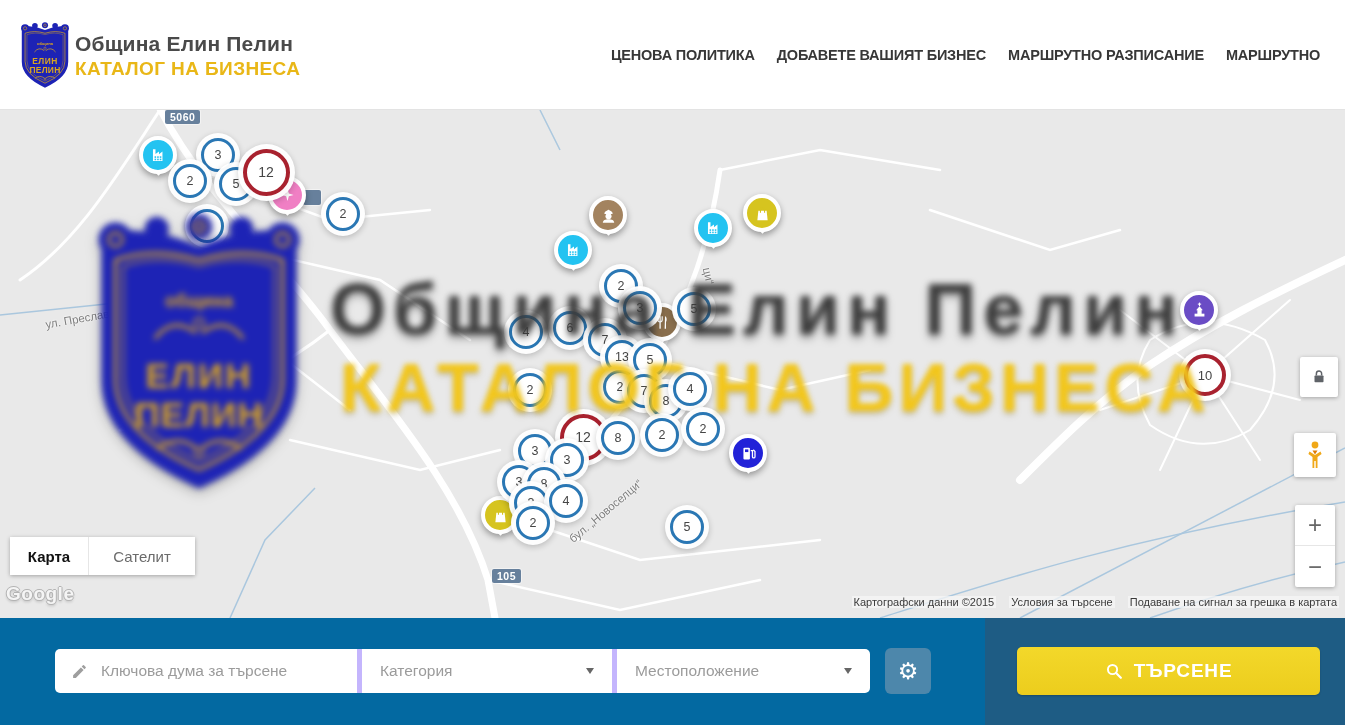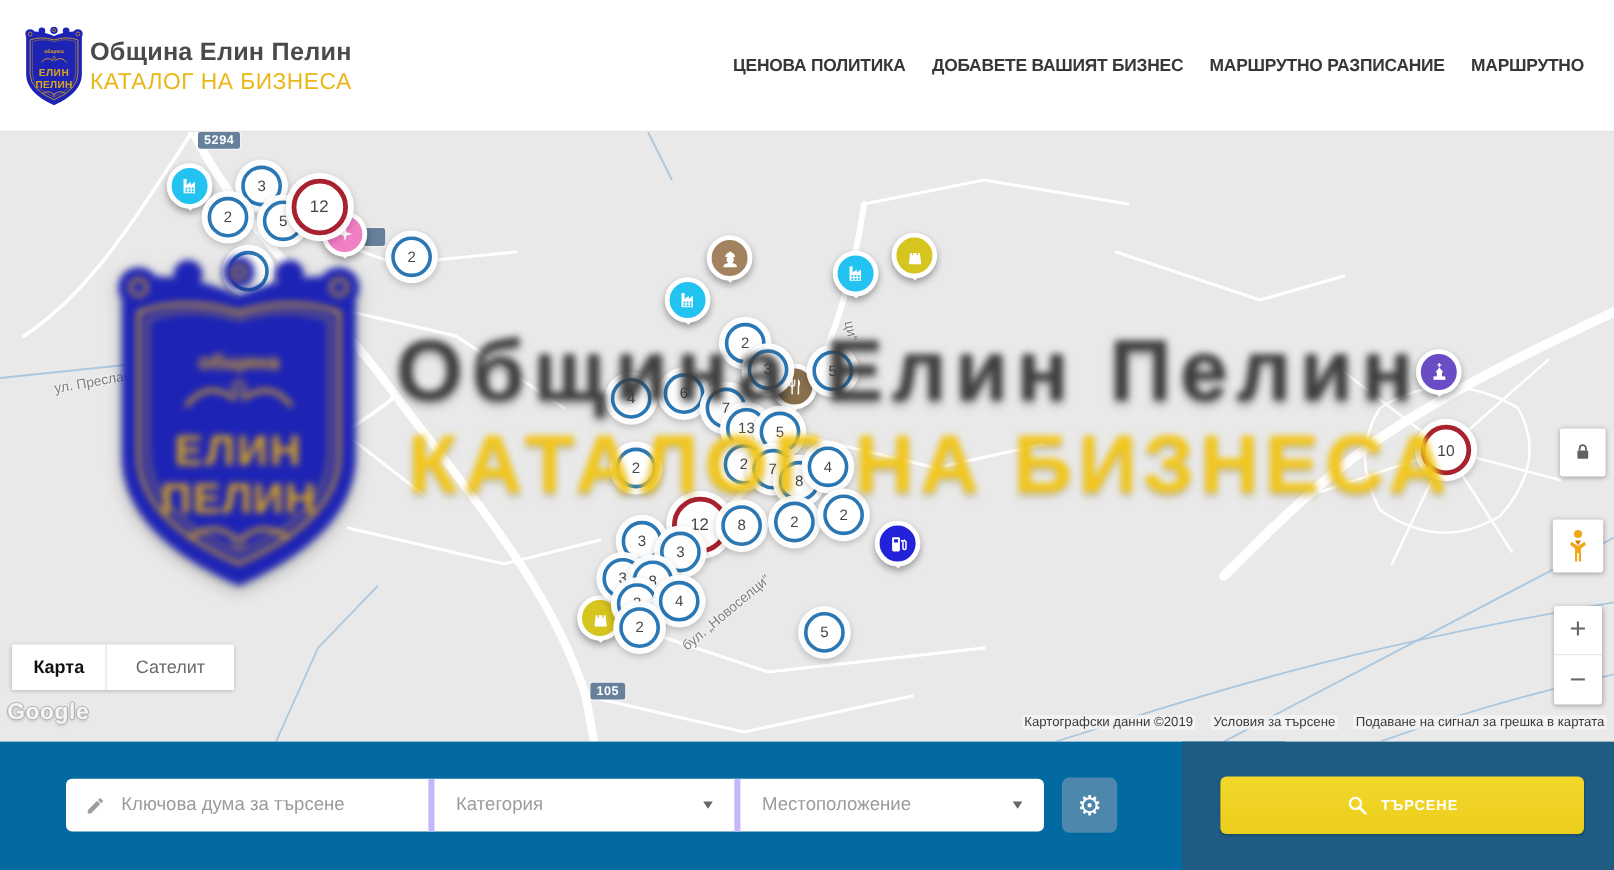--- a/index.html
+++ b/index.html
@@ -5,21 +5,21 @@
   html,body{margin:0;padding:0;background:#fff;font-family:"Liberation Sans",sans-serif;}
   #app{position:relative;width:1345px;height:725px;overflow:hidden;background:#fff;}
 
   
   #header{position:absolute;left:0;top:0;width:1345px;height:110px;background:#fff;
           border-bottom:1px solid #e3e3e3;box-sizing:border-box;z-index:50;}
   #logo{position:absolute;left:18px;top:22px;display:flex;align-items:center;cursor:pointer;}
   #logo .crest{width:54px;height:68px;}
   #logo .ltxt{margin-left:3px;}
   .logo-title{font-size:21px;font-weight:700;color:#4a4a4a;letter-spacing:.2px;}
-  .logo-sub{font-size:19px;font-weight:400;color:#e9b717;letter-spacing:.4px;margin-top:2px;}
+  .logo-sub{font-size:19px;font-weight:700;color:#e9b717;letter-spacing:.4px;margin-top:2px;}
   #main-nav{position:absolute;right:25px;top:0;height:110px;display:flex;align-items:center;gap:22px;}
   .nav-item{font-size:14.5px;font-weight:700;color:#373737;text-decoration:none;cursor:pointer;
             letter-spacing:-0.2px;white-space:nowrap;}
 
   
   #map{position:absolute;left:0;top:110px;width:1345px;height:508px;background:#e9e9e9;
        overflow:hidden;cursor:grab;}
   #roads{position:absolute;left:0;top:0;z-index:1;}
   .street-label{position:absolute;font-size:11.5px;color:#7d7d7d;white-space:nowrap;z-index:2;
                 text-shadow:0 0 2px #fff,0 0 2px #fff;}
@@ -94,21 +94,21 @@
   #sel-location{width:258px;}
   .sel .sel-txt{font-size:15.5px;color:#9b9b9b;margin-left:18px;}
   .sel .caret{width:0;height:0;border-left:4.5px solid transparent;border-right:4.5px solid transparent;
               border-top:6px solid #666;margin-right:18px;}
   #btn-gear{position:absolute;left:885px;top:30px;width:46px;height:46px;background:#4d87ab;
             border-radius:6px;display:flex;align-items:center;justify-content:center;cursor:pointer;
             color:#fff;font-size:23px;line-height:1;}
   #btn-search{position:absolute;left:1017px;top:29px;width:303px;height:48px;border-radius:5px;
               background:linear-gradient(#f3d82a,#eccd1d);display:flex;align-items:center;
               justify-content:center;gap:10px;cursor:pointer;box-shadow:0 1px 2px rgba(0,0,0,.2);}
-  #btn-search span{color:#fff;font-size:12px;font-weight:700;letter-spacing:.8px;}
+  #btn-search span{color:#fff;font-size:19px;font-weight:700;letter-spacing:.8px;}
 </style>
 </head>
 <body>
 
 <div id="app">
 
   <div id="header">
     <div id="logo">
       <span class="crest" id="logo-crest"><svg viewBox="0 0 230 290" width="100%" height="100%">
     <circle cx="30" cy="27" r="17" fill="#1d23b5"></circle>
@@ -172,21 +172,21 @@
         <path d="M540,0 L560,40"></path>
       </g>
     </svg>
 
     <div id="street-labels">
         <div class="street-label" style="left: 45px; top: 203px; transform: rotate(-10deg);">ул. Преслав</div>
         <div class="street-label" style="left: 560px; top: 395px; transform: rotate(-40deg);">бул. „Новоселци“</div>
         <div class="street-label" style="left: 700px; top: 160px; transform: rotate(78deg);">ци“</div>
       </div>
     <div id="shields">
-        <div class="road-shield" style="left: 165px; top: 0px;">5294</div>
+        <div class="road-shield" style="left: 165px; top: 0px;">5060</div>
         <div class="road-shield" style="left: 303px; top: 80px; width: 8px; height: 13px;"></div>
         <div class="road-shield" style="left: 492px; top: 459px;">105</div>
       </div>
     <div id="pins">
         <div class="pin" style="left: 139px; top: 26px;">
           <div class="pin-tail"></div>
           <div class="pin-circle" style="background: rgb(35, 195, 241);">
             <svg viewBox="0 0 24 24">
               <path d="M5 4h3.2v6.2L12.6 7v3.4L17 7v12H5z" fill="#fff"></path>
     <g fill="#23c3f1">
@@ -380,21 +380,21 @@
       <div class="zoom-btn">−</div>
     </div>
 
     <div id="maptype">
       <div class="maptype-btn" id="btn-karta">Карта</div>
       <div class="maptype-btn" id="btn-satelit">Сателит</div>
     </div>
 
     <div id="google-logo">Google</div>
     <div id="attribution">
-        <span class="">Картографски данни ©2019</span>
+        <span class="">Картографски данни ©2015</span>
         <span class="link">Условия за търсене</span>
         <span class="link">Подаване на сигнал за грешка в картата</span>
       </div>
   </div>
 
   <div id="searchbar">
     <div class="dark"></div>
 
     <div id="filterbar">
       <div id="kw-wrap">

